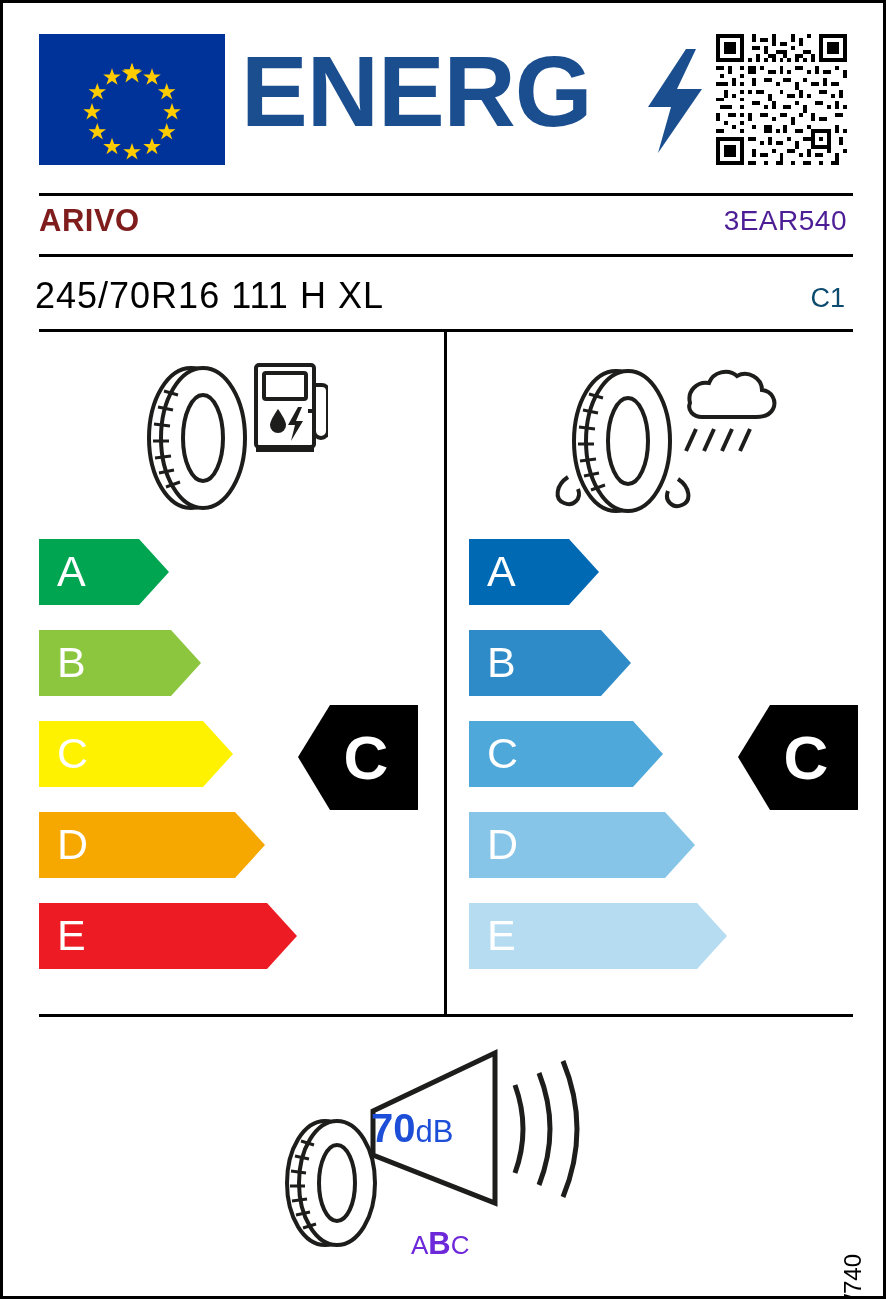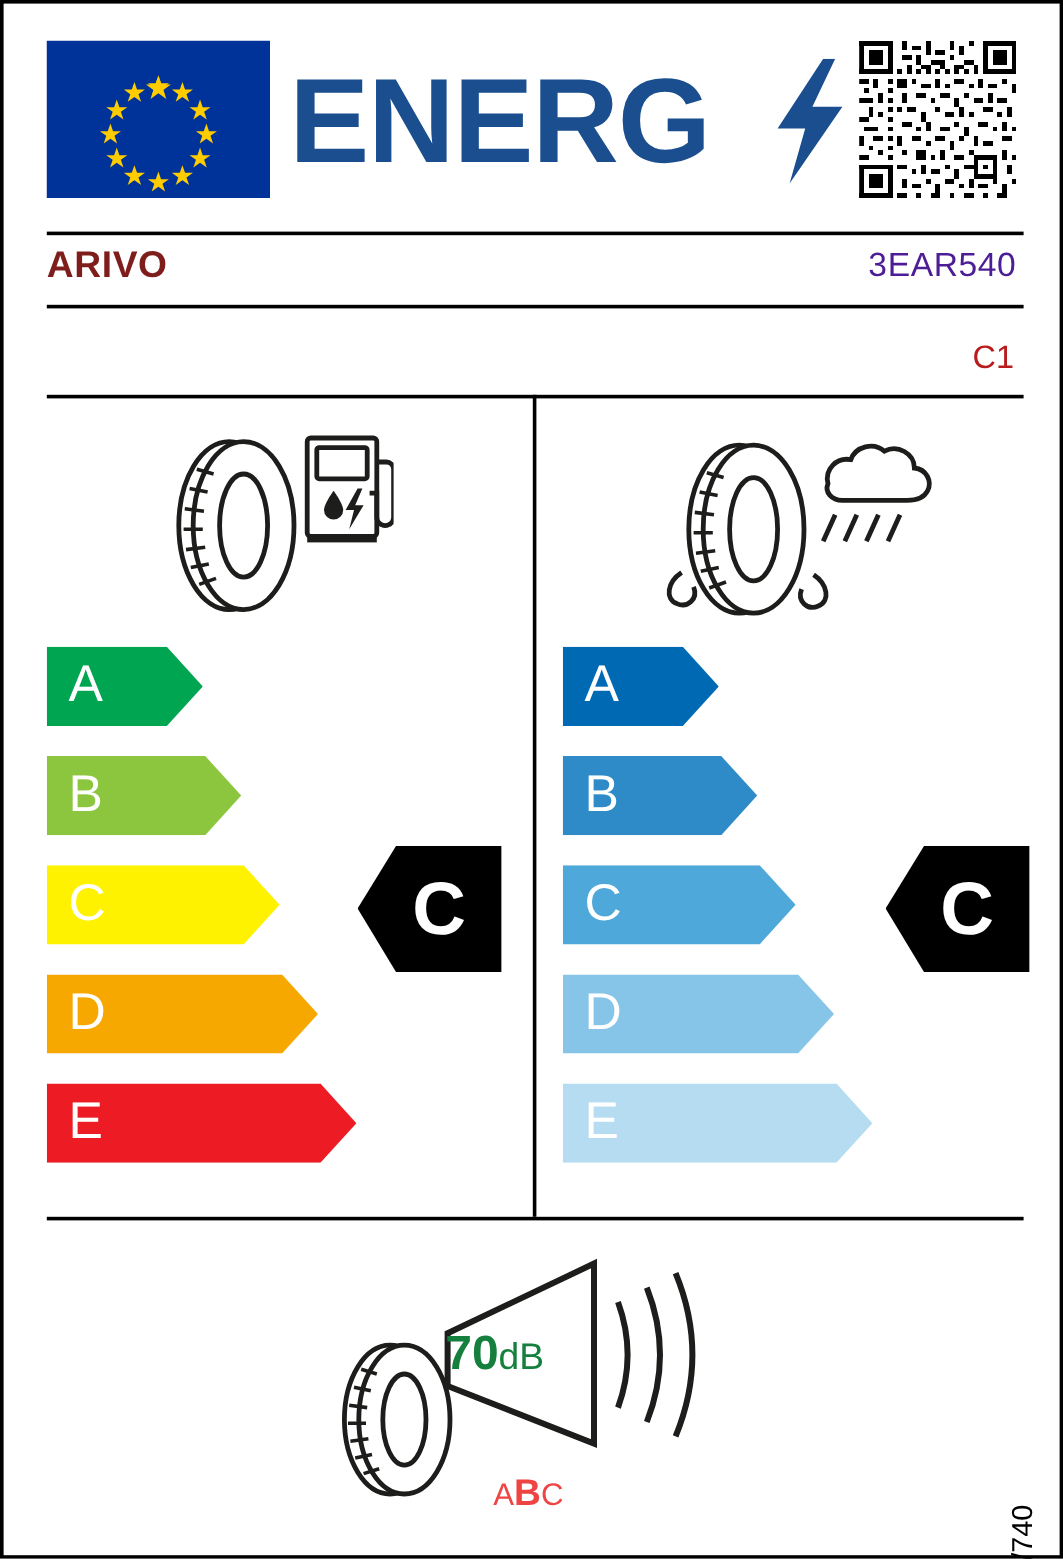--- a/index.html
+++ b/index.html
@@ -20,21 +20,21 @@
   .eu-flag {
     position: absolute; left: 36px; top: 31px;
     width: 186px; height: 131px;
     background: #003399;
   }
   .eu-flag svg { display: block; }
 
   .energy-word {
     position: absolute; left: 238px; top: 38px;
     width: 420px; height: 120px;
-    display: flex; align-items: center;
+    display: flex; 
   }
   .energy-word span {
     font-family: "Liberation Sans", sans-serif;
     font-weight: bold;
     font-size: 100px;
     letter-spacing: -1px;
     color: #1a4e8f;
     line-height: 1;
   }
   .energy-bolt {
@@ -73,21 +73,21 @@
     letter-spacing: 0.5px;
   }
 
   
   .size {
     position: absolute; left: 32px; top: 272px;
     font-size: 36px; color: #000; letter-spacing: 1px;
   }
   .cls {
     position: absolute; right: 38px; top: 280px;
-    font-size: 27px; color: #b91c1c;
+    font-size: 27px; color: #0c4a6e;
   }
 
   
   .pic-fuel { position: absolute; left: 125px; top: 348px; width: 200px; height: 175px; }
   .pic-rain { position: absolute; left: 535px; top: 348px; width: 250px; height: 175px; }
 
   
   .arrow {
     position: absolute;
     height: 66px;
@@ -120,27 +120,27 @@
   .marker-l { left: 295px; top: 702px; }
   .marker-r { left: 735px; top: 702px; }
 
   
   .noise {
     position: absolute; left: 280px; top: 1040px;
     width: 330px; height: 230px;
   }
   .noise-db {
     position: absolute; left: 368px; top: 1103px;
-    font-size: 40px; font-weight: bold; color: #15803d;
+    font-size: 40px; font-weight: bold; color: #1d4ed8;
     font-family: "Liberation Sans", sans-serif;
   }
   .noise-db .unit { font-size: 31px; font-weight: normal; }
   .noise-classes {
     position: absolute; left: 408px; top: 1223px;
-    font-size: 26px; color: #ef4444;
+    font-size: 26px; color: #6d28d9;
     font-family: "Liberation Sans", sans-serif;
   }
   .noise-classes b { font-size: 31px; }
 
   .reg {
     position: absolute; right: 16px; bottom: 42px;
     font-size: 24px; color: #000;
     transform: rotate(-90deg);
     transform-origin: 100% 100%;
     white-space: nowrap;
@@ -352,20 +352,21 @@
 
   <div class="hr r1"></div>
   <div class="hr r2"></div>
   <div class="hr r3"></div>
   <div class="hr r4"></div>
   <div class="vdiv"></div>
 
   <div class="brand">ARIVO</div>
   <div class="sku">3EAR540</div>
 
+  <div class="size">245/70R16 111 H XL</div>
   <div class="cls">C1</div>
 
   <div class="pic-fuel">
     <svg width="200" height="175" viewBox="0 0 200 175" aria-hidden="true">
       <g fill="none" stroke="#1d1d1b" stroke-width="4">
         <ellipse cx="63" cy="87" rx="42" ry="70"></ellipse>
         <ellipse cx="75" cy="87" rx="42" ry="70" fill="#fff"></ellipse>
         <ellipse cx="75" cy="87" rx="20" ry="43" fill="#fff"></ellipse>
       </g>
       <g stroke="#1d1d1b" stroke-width="3">

